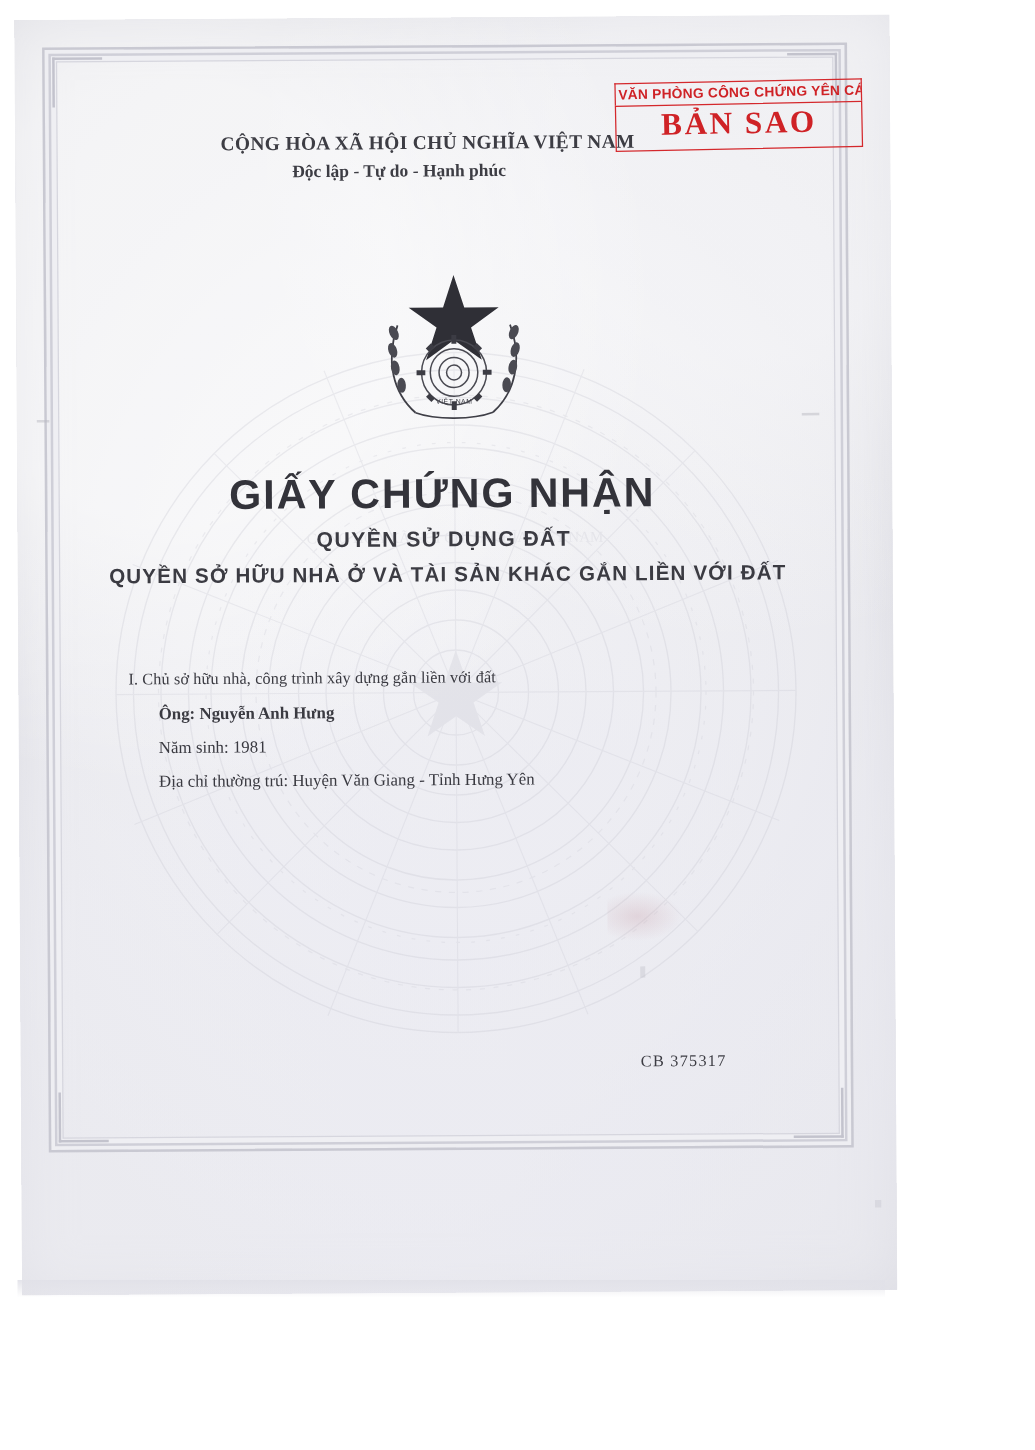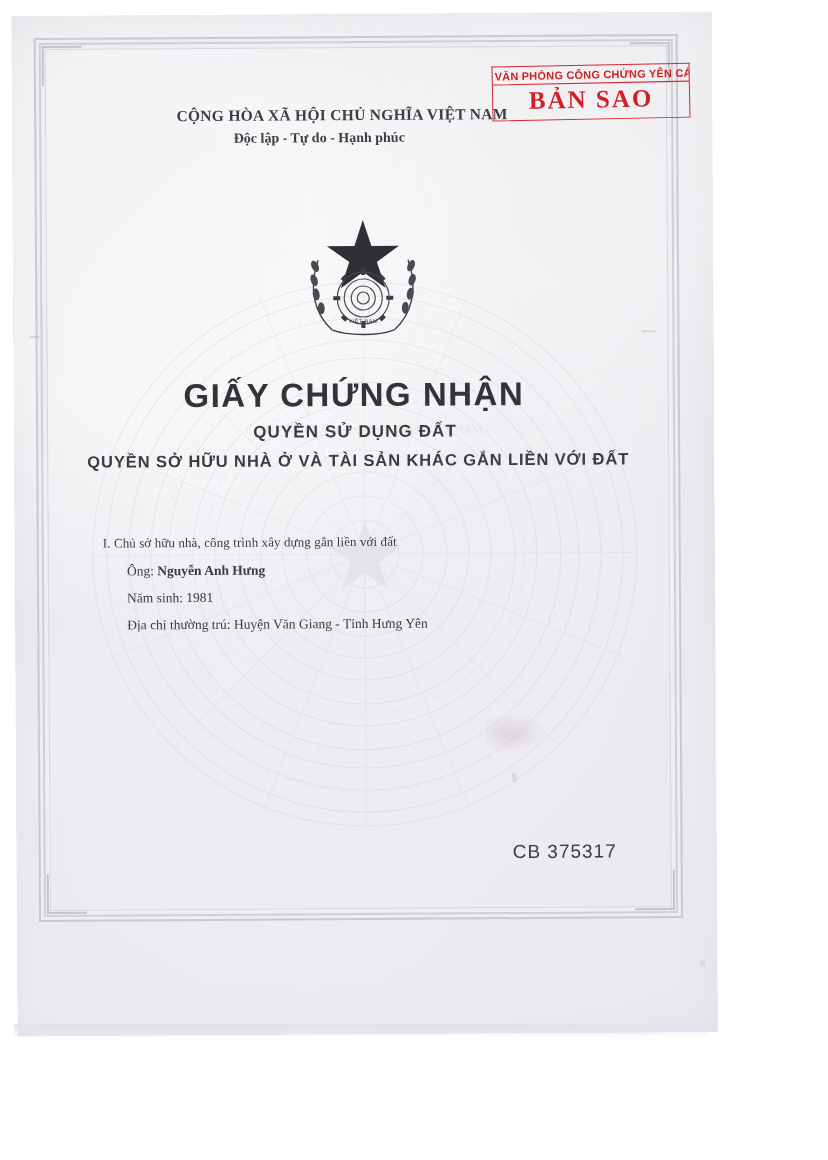--- a/index.html
+++ b/index.html
@@ -195,29 +195,29 @@
     font-size: 13px;
     letter-spacing: .1px;
     margin-bottom: 12px;
   }
   .owner-line {
     font-family: "Liberation Serif", serif;
     font-size: 13.5px;
     margin: 0 0 11px 24px;
   }
   #owner-name { font-weight: bold; }
-  #owner-name .lbl { font-weight: normal; }
+  #owner-name .lbl { font-weight: bold; }
 
   
   #serial-number {
     position: absolute;
     left: 496px;
     top: 828px;
-    font-family: Liberation Sans, sans-serif;
-    font-size: 19px;
+    font-family: Liberation Serif, serif;
+    font-size: 13px;
     letter-spacing: 1px;
     color: #3c3c43;
   }
 
   
   .artifact {
     position: absolute;
     background: #b9b9c2;
     opacity: .5;
     pointer-events: none;

